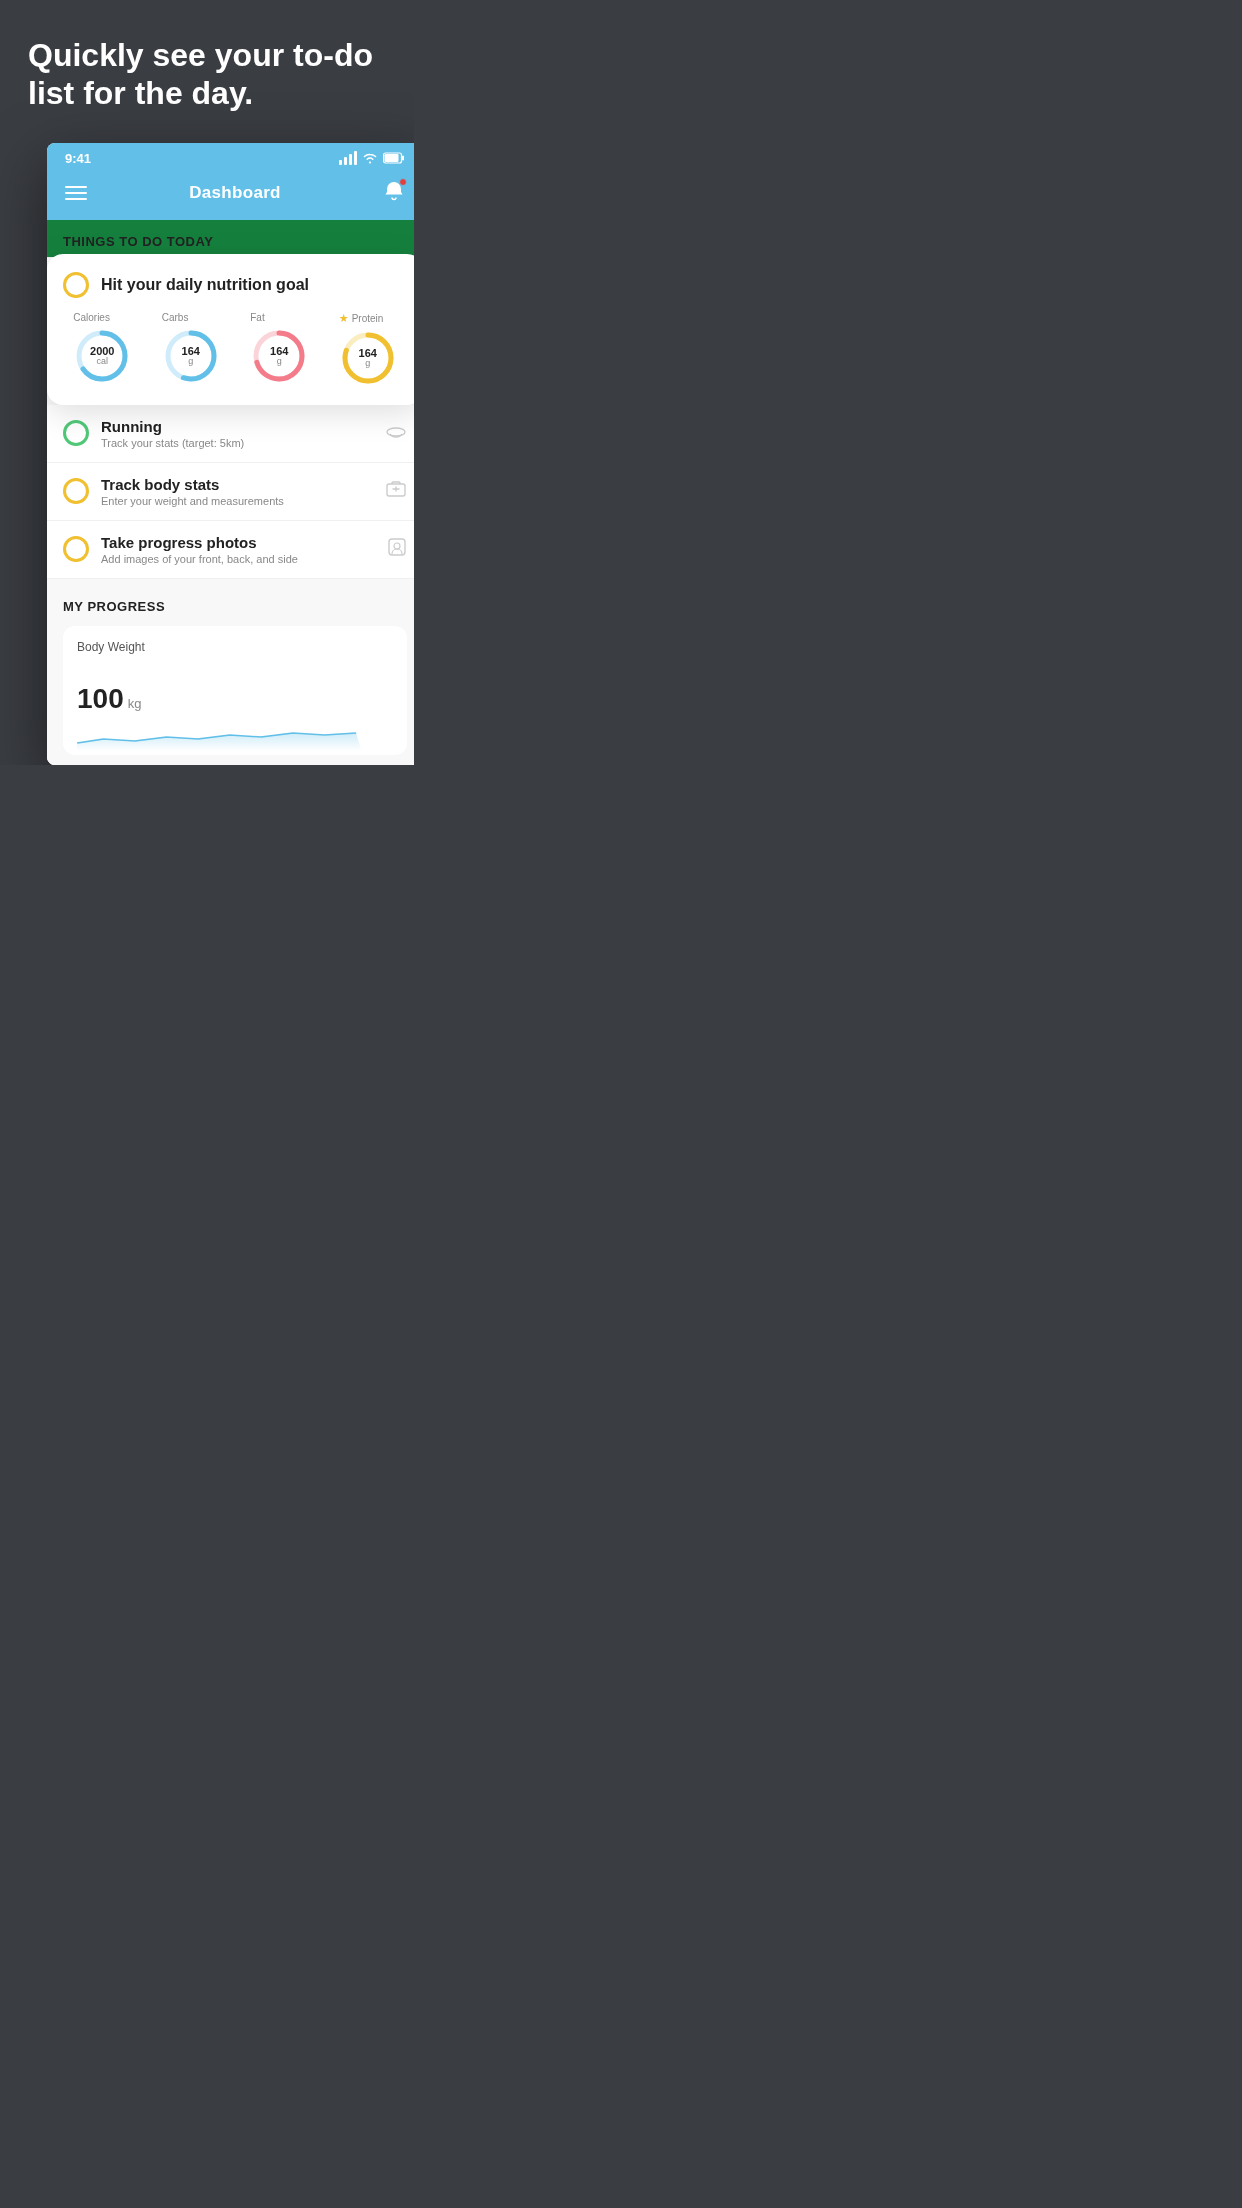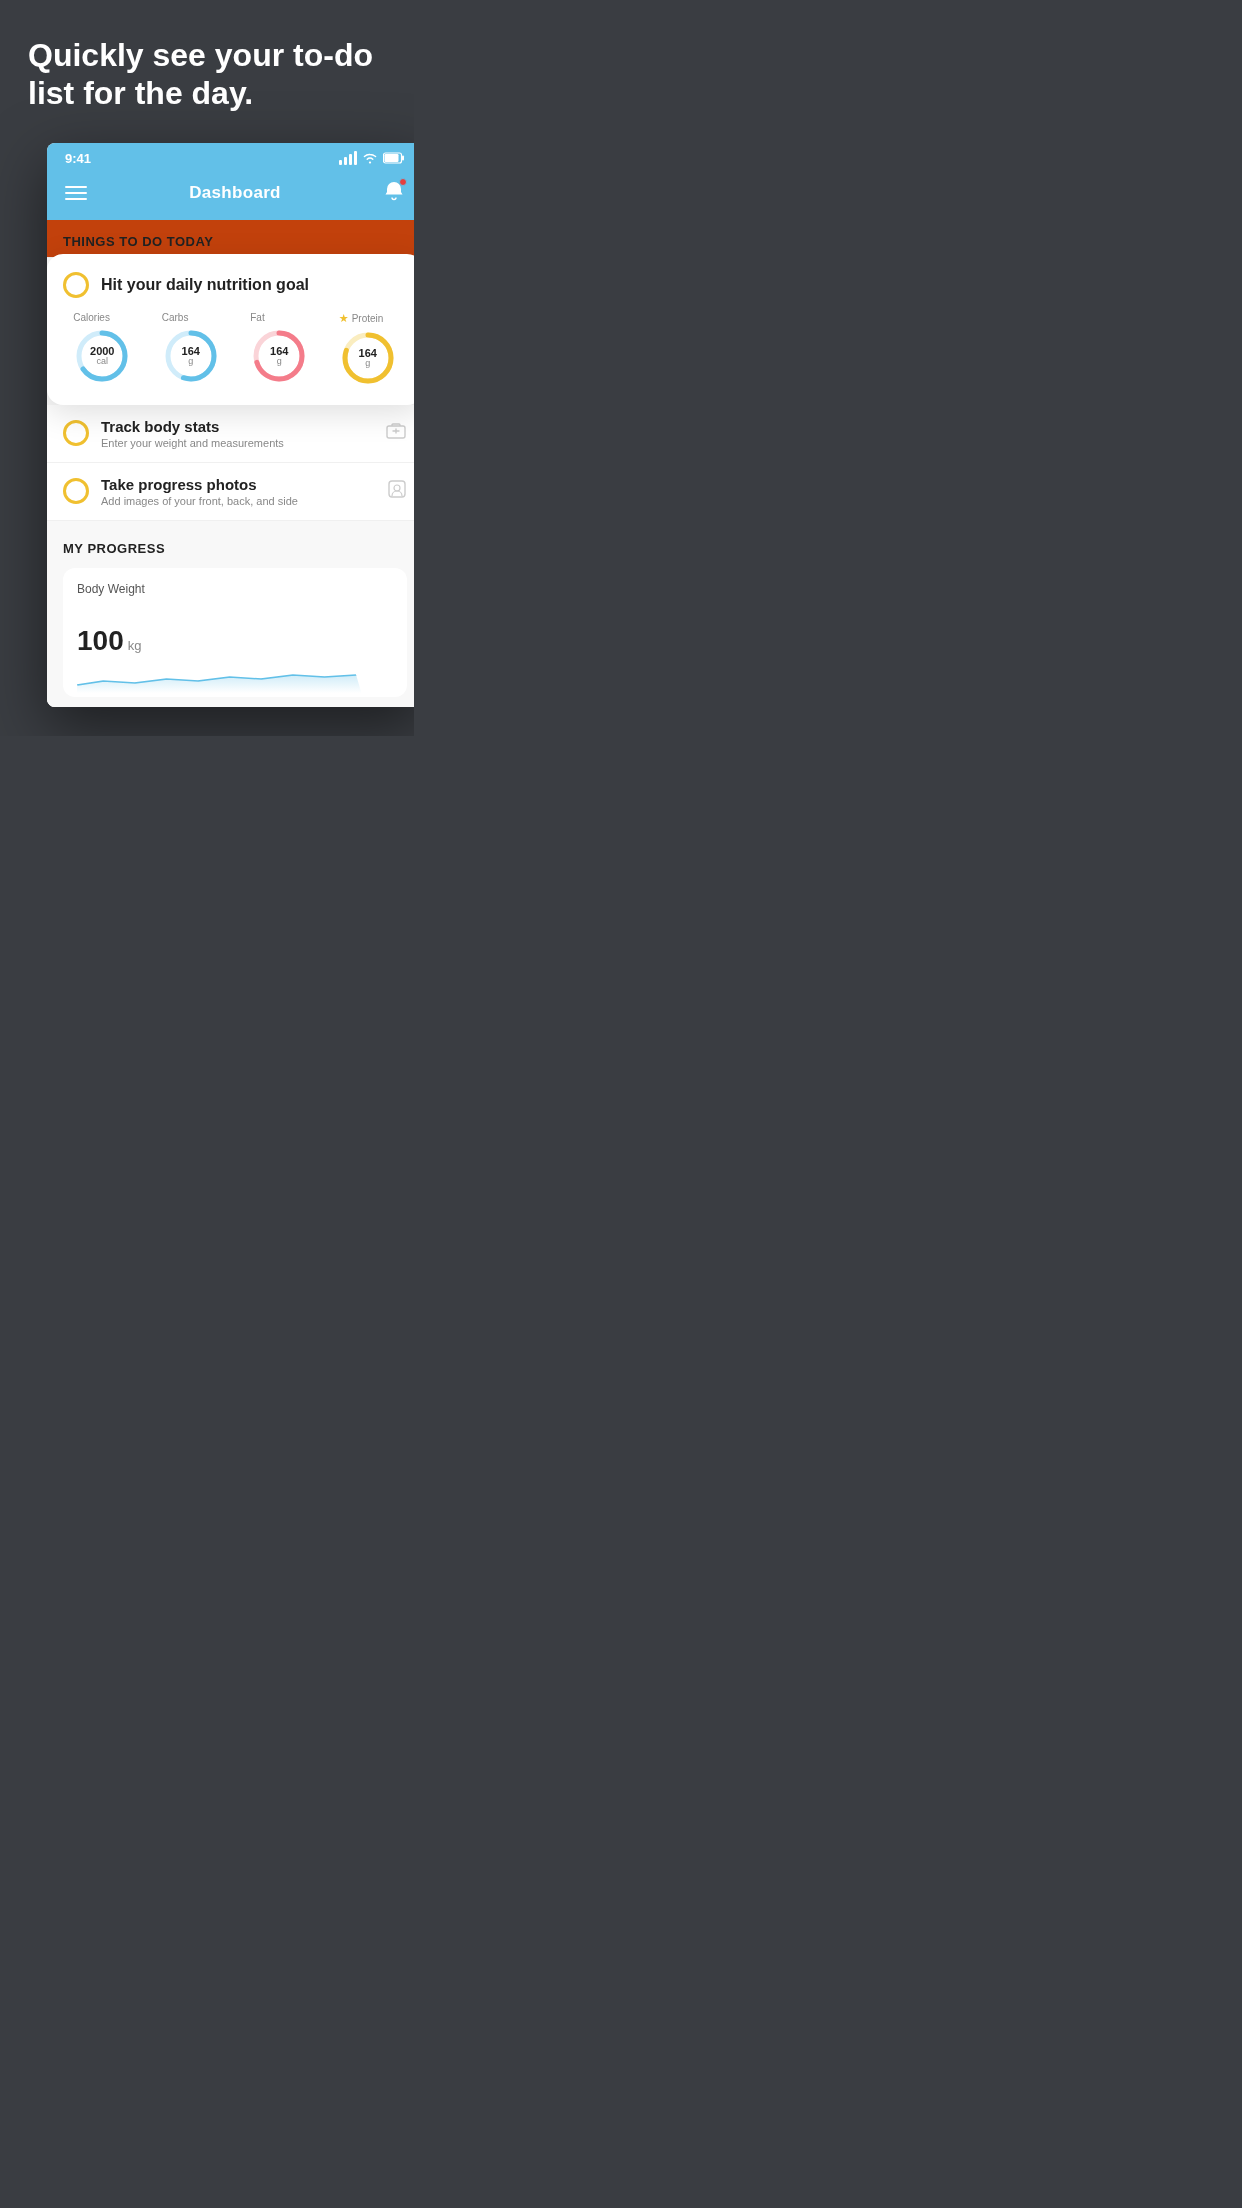--- a/index.html
+++ b/index.html
@@ -96,21 +96,21 @@
       border: 1px solid #62c0e8;
     }
 
     
     .phone-content {
       background: #f8f8f8;
     }
 
     
     .section-header {
-      background: #c2410c;
+      background: #15803d;
       padding: 14px 16px 8px 16px;
       font-size: 13px;
       font-weight: 800;
       color: #222;
       letter-spacing: 0.5px;
       border-bottom: 1px solid #eee;
     }
 
     
     .floating-card {
@@ -386,20 +386,33 @@
         <div class="donut-val">164</div>
         <div class="donut-unit">g</div>
       </div>
     </div>
   </div>
             </div>
         </div>
 
         <div class="list-section" id="todo-list">
 
+        <div class="list-item">
+    <div class="ring-check" style="border-color:#50c878;"></div>
+    <div class="list-item-text">
+      <div class="list-item-title">Running</div>
+      <div class="list-item-sub">Track your stats (target: 5km)</div>
+    </div>
+    <div class="list-item-icon">
+      <svg width="22" height="16" viewBox="0 0 22 16" fill="none">
+                  <ellipse cx="11" cy="8" rx="9" ry="4" stroke="#ccc" stroke-width="1.4"></ellipse>
+                  <path d="M5 10c1 2 3 3 6 3s5-1 6-3" stroke="#ccc" stroke-width="1.4" fill="none"></path>
+                </svg>
+    </div>
+  </div>
             <div class="list-item">
     <div class="ring-check" style="border-color:#f0c030;"></div>
     <div class="list-item-text">
       <div class="list-item-title">Track body stats</div>
       <div class="list-item-sub">Enter your weight and measurements</div>
     </div>
     <div class="list-item-icon">
       <svg width="22" height="18" viewBox="0 0 22 18" fill="none">
                   <rect x="2" y="4" width="18" height="12" rx="2" stroke="#ccc" stroke-width="1.4"></rect>
                   <path d="M7 4V3a1 1 0 011-1h6a1 1 0 011 1v1" stroke="#ccc" stroke-width="1.4"></path>

